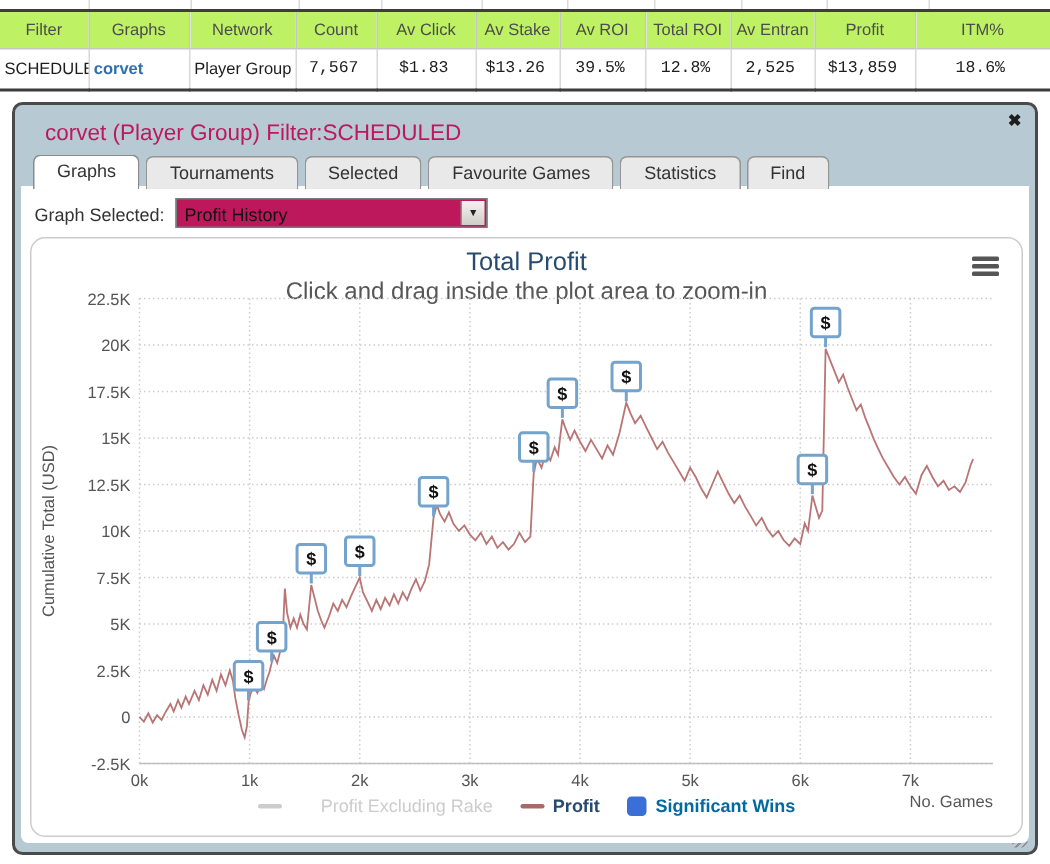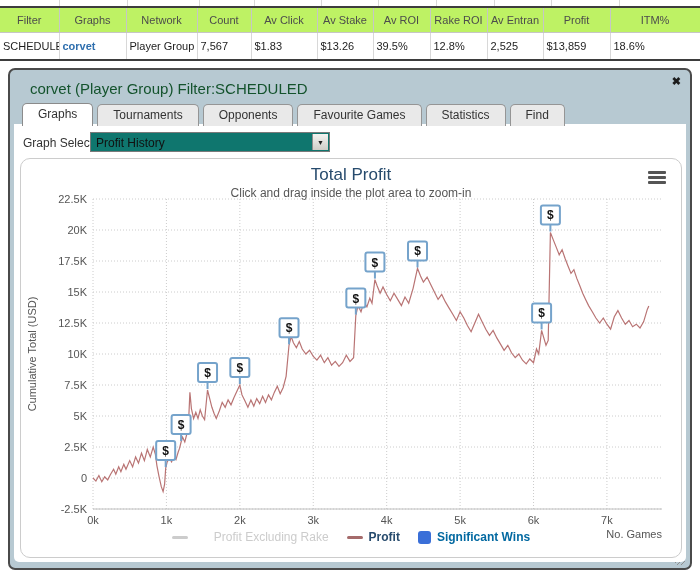--- a/index.html
+++ b/index.html
@@ -16,62 +16,62 @@
     background:#bef264;color:#4c4c4c;font-weight:normal;height:24px;
     border-right:1px solid #c6c6c6;border-bottom:1px solid #c6c6c6;
     overflow:hidden;white-space:nowrap;text-align:center;padding:0 2px;
   }
   table.results td{
     background:#fff;height:26px;border-right:1px solid #d8d8d8;
     overflow:hidden;white-space:nowrap;padding:0 6px 0 3px;
   }
   table.results{border-bottom:2px solid #3d3d3d;}
   td.al{text-align:left;padding-left:4px;}
-  td.ar{text-align:left;}
+  td.ar{text-align:center;font-family:Liberation Mono, monospace;}
   .playerlink{color:#2f6fae;font-weight:bold;cursor:pointer;}
   
   .dialog{
     position:absolute;left:8px;top:68px;width:680px;height:498px;
     background:#b7c9d2;border:2px solid #4a4a4a;border-radius:7px;
   }
-  .dlg-title{position:absolute;left:20px;top:10px;font-size:15px;color:#14532d;}
+  .dlg-title{position:absolute;left:20px;top:10px;font-size:15px;color:#be185d;}
   .dlg-close{
     position:absolute;right:9px;top:4px;font-size:11px;font-weight:bold;color:#1c1c1c;
     cursor:pointer;line-height:14px;
   }
   .tabs{position:absolute;left:12px;top:33px;display:flex;gap:4px;align-items:flex-end;z-index:3;}
   .tab{
     background:#e9e9e9;border:1px solid #959595;border-bottom:none;
     border-radius:5px 5px 0 0;padding:5px 15px 5px;font-size:12px;color:#333;cursor:pointer;
     height:11px;line-height:11px;
   }
   .tab.active{background:#fff;border-color:#8b8b8b;padding-bottom:6px;}
   .dlg-content{
     position:absolute;left:4px;right:4px;top:54px;bottom:6px;background:#fff;
     border-radius:0 0 5px 5px;z-index:2;
   }
   
   .sel-label{position:absolute;left:9px;top:12px;font-size:12px;color:#333;}
   .gselect{
-    position:absolute;left:76px;top:8px;width:240px;height:20px;background:#0f766e;
+    position:absolute;left:103px;top:8px;width:208px;height:20px;background:#be185d;
     border:1px solid #7a7a7a;font-size:12px;color:#111;cursor:pointer;box-sizing:border-box;
   }
   .gselect .val{position:absolute;left:5px;top:3px;}
   .gselect .arrowbox{
     position:absolute;right:1px;top:1px;bottom:1px;width:15px;
     background:linear-gradient(#f4f3f1,#cfcdc7);border-left:1px solid #8d8d8d;
     display:flex;align-items:center;justify-content:center;font-size:7px;color:#222;
   }
   
   .chart-panel{
     position:absolute;left:6px;top:34px;width:662px;height:400px;box-sizing:border-box;
     background:#fff;border:1px solid #cccccc;border-radius:10px;
   }
   .c-title{position:absolute;top:6px;left:0;right:0;text-align:center;font-size:17px;}
-  .c-sub{position:absolute;top:27px;left:0;right:0;text-align:center;font-size:12px;color:#565656;}
+  .c-sub{position:absolute;top:27px;left:0;right:0;text-align:center;font-size:16px;color:#565656;}
   .burger{position:absolute;right:15px;top:12px;width:18px;cursor:pointer;}
   .burger div{height:3px;background:#555;margin-bottom:2px;border-radius:1px;}
   #chart-svg{position:absolute;left:0;top:0;}
   .legend{
     position:absolute;left:0;right:0;top:371px;display:flex;justify-content:center;
     gap:18px;font-size:12px;align-items:center;
   }
   .leg-item{display:flex;align-items:center;gap:6px;cursor:pointer;font-weight:bold;}
   .leg-dash{width:16px;height:3px;border-radius:2px;}
   .leg-sq{width:13px;height:13px;border-radius:3px;}
@@ -112,21 +112,21 @@
     </colgroup>
   <thead>
       <tr id="hdr-row">
         <th>Filter</th>
         <th>Graphs</th>
         <th>Network</th>
         <th>Count</th>
         <th>Av Click</th>
         <th>Av Stake</th>
         <th>Av ROI</th>
-        <th>Rake ROI</th>
+        <th>Total ROI</th>
         <th>Av Entran</th>
         <th>Profit</th>
         <th>ITM%</th>
       </tr>
     </thead>
   <tbody>
       <tr id="data-row">
         <td class="al">SCHEDULED</td>
         <td class="al"><span class="playerlink">corvet</span></td>
         <td class="al">Player Group</td>
@@ -141,21 +141,21 @@
       </tr>
     </tbody>
 </table>
 
 <div class="dialog">
   <div class="dlg-title">corvet (Player Group) Filter:SCHEDULED</div>
   <div class="dlg-close">✖</div>
   <div class="tabs" id="tabs">
       <div class="tab active">Graphs</div>
       <div class="tab">Tournaments</div>
-      <div class="tab">Opponents</div>
+      <div class="tab">Selected</div>
       <div class="tab">Favourite Games</div>
       <div class="tab">Statistics</div>
       <div class="tab">Find</div>
     </div>
 
   <div class="dlg-content">
     <div class="sel-label">Graph Selected:</div>
     <div class="gselect">
       <span class="val">Profit History</span>
       <span class="arrowbox">▼</span>

